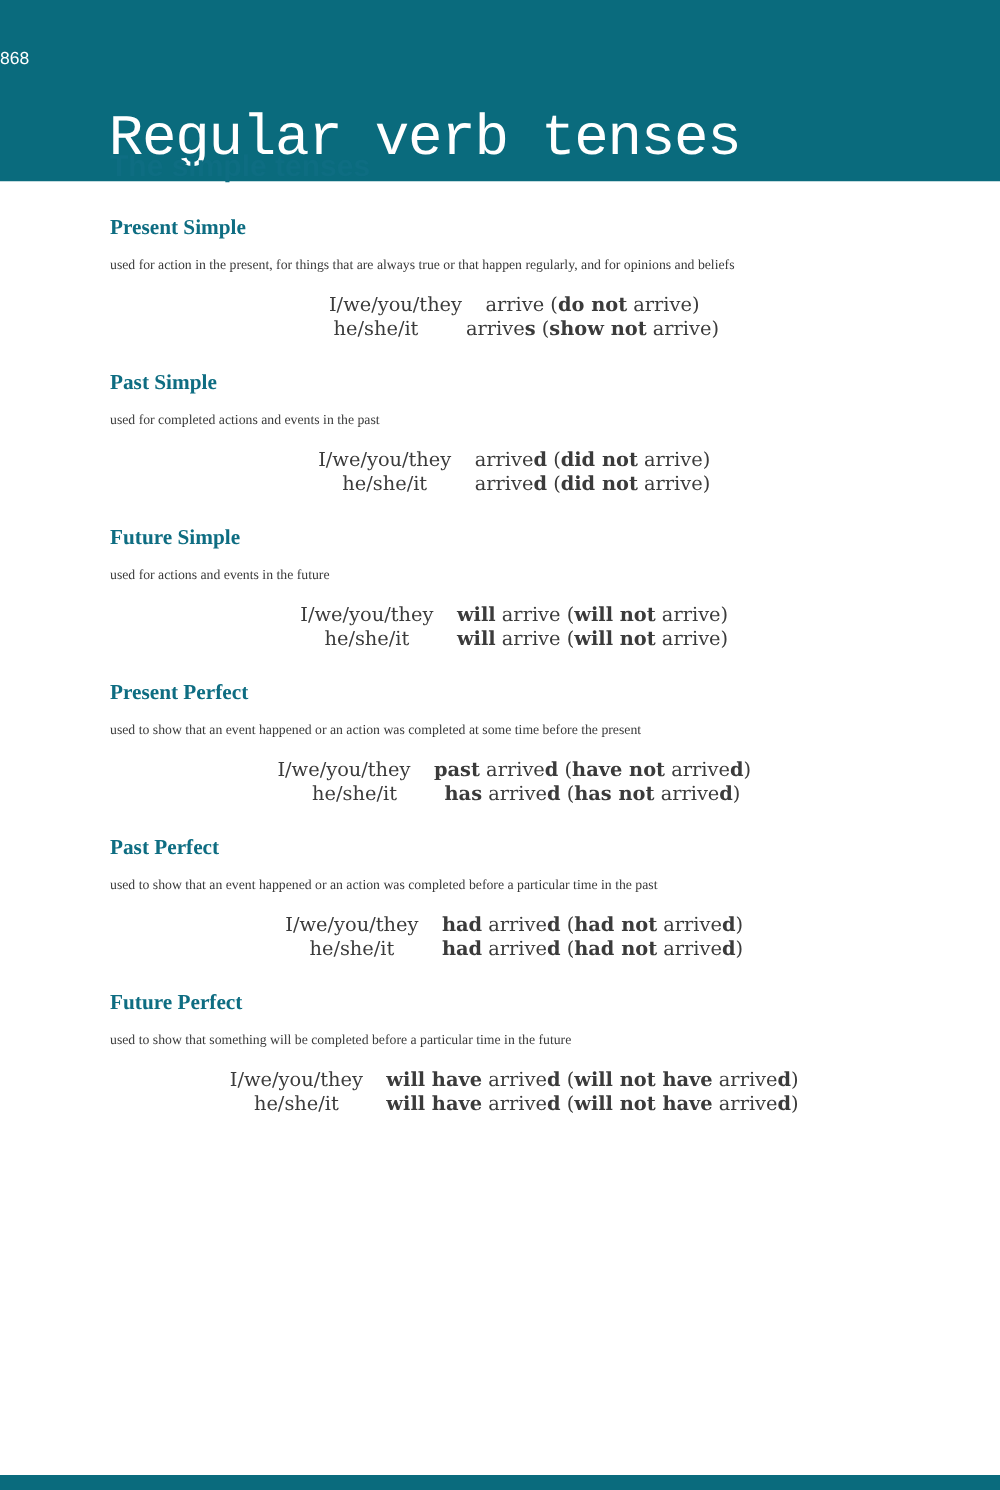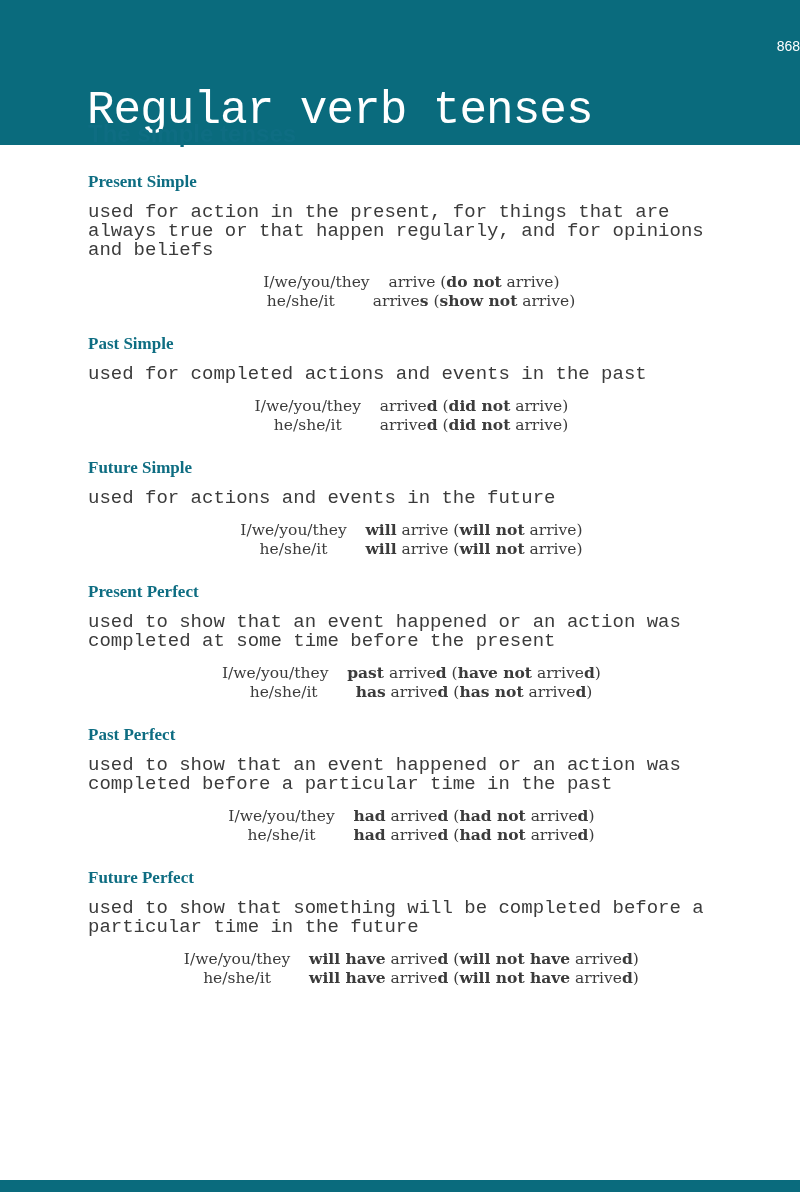--- a/index.html
+++ b/index.html
@@ -5,21 +5,21 @@
   html,body{margin:0;padding:0;background:#ffffff;}
   .page{
     position:relative;width:800px;height:1192px;background:#ffffff;overflow:hidden;
     font-family:"Liberation Sans",sans-serif;
   }
   .band{
     position:absolute;top:0;left:0;width:800px;height:145px;
     background:var(--band,#0a6b7d);
   }
   .pagenum{
-    position:absolute;top:38px;left:0;width:100%;text-align:right;
+    position:absolute;top:38px;left:0;width:100%;text-align:left;
     color:#ffffff;font-size:14px;font-family:"Liberation Sans",sans-serif;
   }
   .title{
     position:absolute;left:87px;top:88px;margin:0;
     color:#ffffff;font-size:46px;font-weight:400;letter-spacing:-1px;
     font-family:Liberation Mono, monospace;line-height:1;
   }
   .content{
     position:absolute;top:16px;left:88px;width:628px;padding-top:104px;
   }
@@ -29,22 +29,22 @@
     color:var(--accent,#0e6d82);
   }
   .tense{margin-top:24px;}
   .tense h3{
     margin:0;font-family:Liberation Serif, serif;
     font-size:17px;line-height:20px;font-weight:bold;
     color:var(--accent,#0e6d82);
   }
   .tense p{
     margin:11px 0 0;max-width:620px;
-    font-family:Liberation Mono, monospace;
-    font-size:19px;line-height:19px;color:var(--text,#3b3b3b);
+    font-family:Liberation Serif, serif;
+    font-size:11px;line-height:19px;color:var(--text,#3b3b3b);
     hyphens:manual;
   }
   .rows{
     margin-top:13px;
     font-family:"DejaVu Serif","Liberation Serif",serif;
     font-size:15.5px;line-height:18.5px;color:var(--text,#3b3b3b);
   }
   .row{white-space:nowrap;text-align:center;}
   .subject{display:inline-block;width:144px;}
   .form b{font-weight:bold;}

